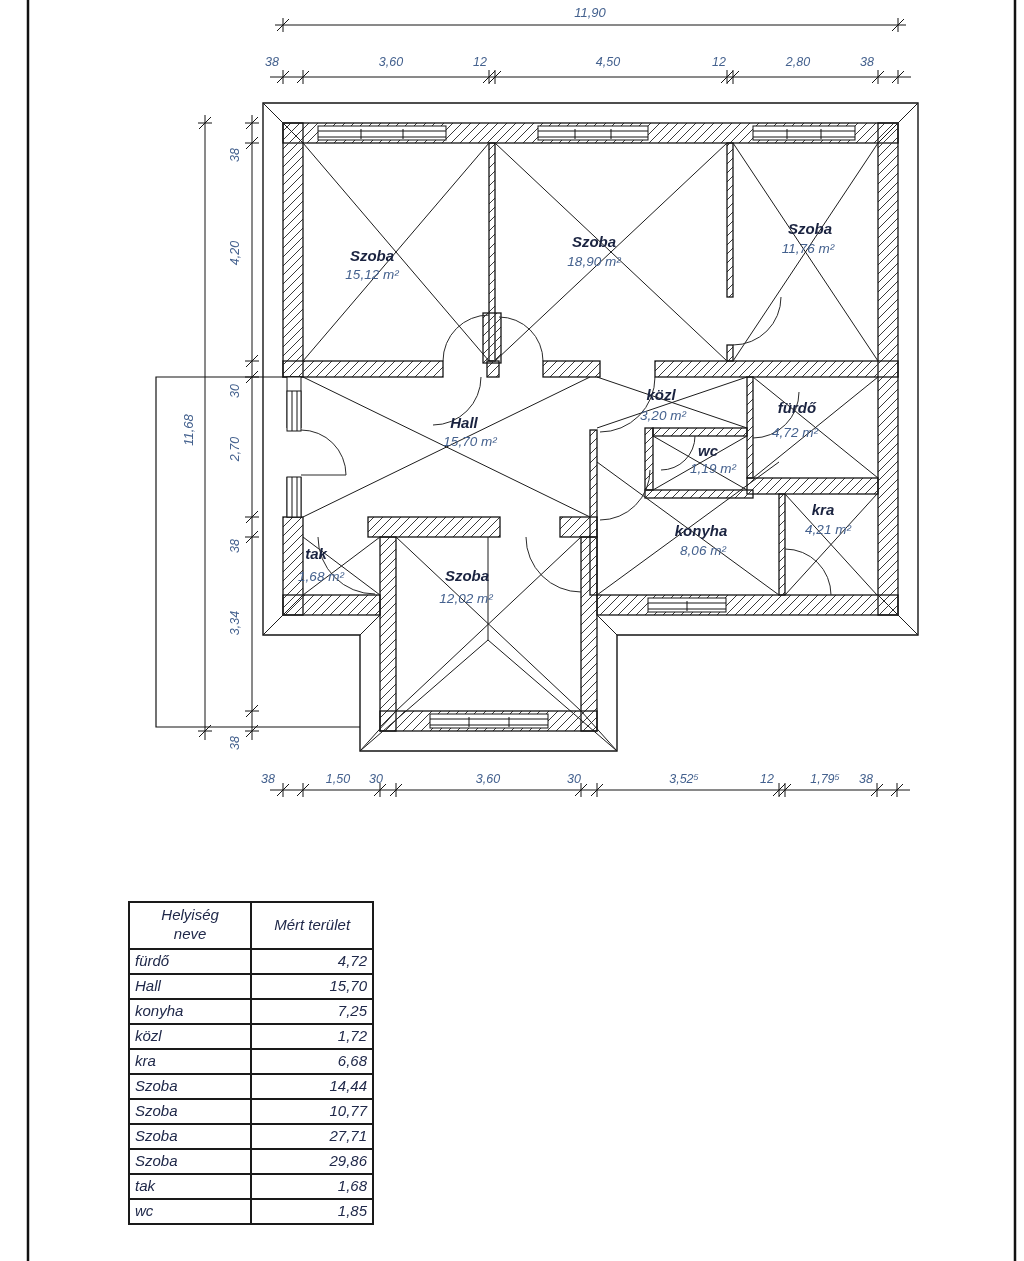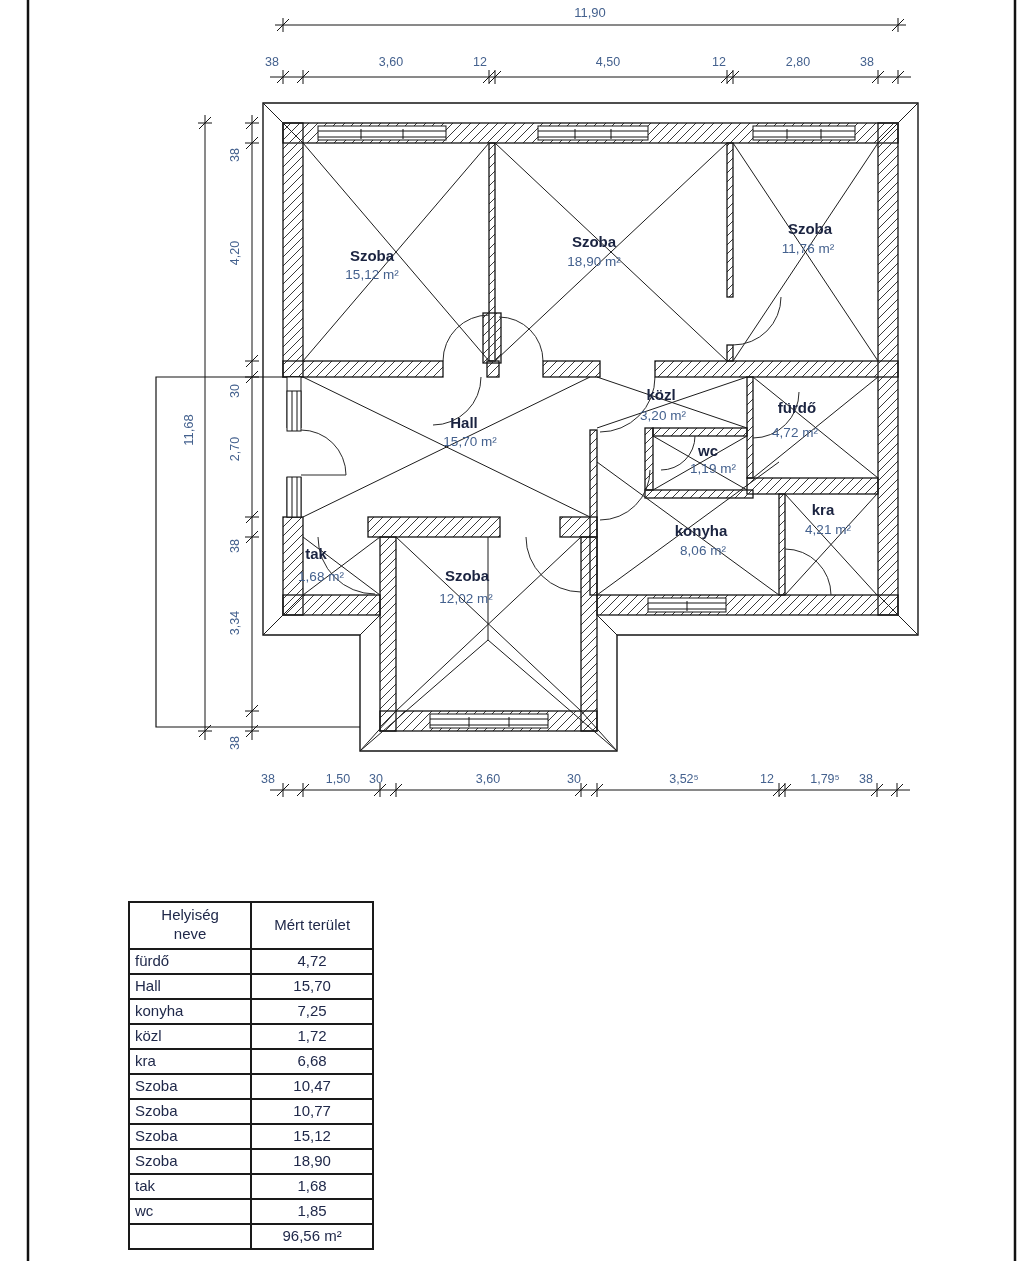--- a/index.html
+++ b/index.html
@@ -1,31 +1,31 @@
 <!DOCTYPE html>
 <html><head>
 <meta charset="utf-8">
 <style>
   html,body{margin:0;padding:0;background:#ffffff;}
   #page{position:relative;width:1024px;height:1261px;background:#ffffff;overflow:hidden;
-        font-family:"Liberation Sans",sans-serif;}
+        font-family:"Liberation Sans",sans-serif;font-style:italic;}
   svg{position:absolute;left:0;top:0;}
   svg text{font-family:"Liberation Sans",sans-serif;}
   .room-name{font-weight:bold;font-size:15px;fill:#1a2340;}
   .room-area{font-size:13.5px;fill:#44618e;}
   .dim{font-size:12.5px;fill:#44618e;}
   .dim-total{font-size:13px;fill:#44618e;}
   
   #area-table{position:absolute;left:128px;top:901px;width:246px;border-collapse:collapse;
               color:#20294a;font-size:15px;}
   #area-table td,#area-table th{border:2px solid #1a1a1a;padding:1px 5px 2px 5px;height:20px;
               font-weight:normal;line-height:1.25;}
   #area-table th{text-align:center;height:42px;}
   .c-name{width:112px;text-align:left;}
-  .c-val{width:112px;text-align:center;}
+  .c-val{width:112px;text-align:right;}
 </style>
 </head>
 <body>
 
 <div id="page">
 
 <svg width="1024" height="1261" viewBox="0 0 1024 1261">
   <defs>
     <pattern id="h" width="9" height="9" patternUnits="userSpaceOnUse">
       <path d="M0,9 L9,0" stroke="#3a3a3a" stroke-width="1"></path>
@@ -230,42 +230,38 @@
   <tr>
           <td class="c-name">közl</td>
           <td class="c-val">1,72</td>
         </tr>
   <tr>
           <td class="c-name">kra</td>
           <td class="c-val">6,68</td>
         </tr>
   <tr>
           <td class="c-name">Szoba</td>
-          <td class="c-val">10,47</td>
+          <td class="c-val">14,44</td>
         </tr>
   <tr>
           <td class="c-name">Szoba</td>
           <td class="c-val">10,77</td>
         </tr>
   <tr>
           <td class="c-name">Szoba</td>
-          <td class="c-val">15,12</td>
-        </tr>
-  <tr>
-          <td class="c-name">Szoba</td>
-          <td class="c-val">18,90</td>
+          <td class="c-val">27,71</td>
+        </tr>
+  <tr>
+          <td class="c-name">Szoba</td>
+          <td class="c-val">29,86</td>
         </tr>
   <tr>
           <td class="c-name">tak</td>
           <td class="c-val">1,68</td>
         </tr>
   <tr>
           <td class="c-name">wc</td>
           <td class="c-val">1,85</td>
         </tr>
-  <tr>
-          <td class="c-name"></td>
-          <td class="c-val">96,56 m²</td>
-        </tr>
 </tbody>
     </table>
 
 </div>
 
 </body></html>

